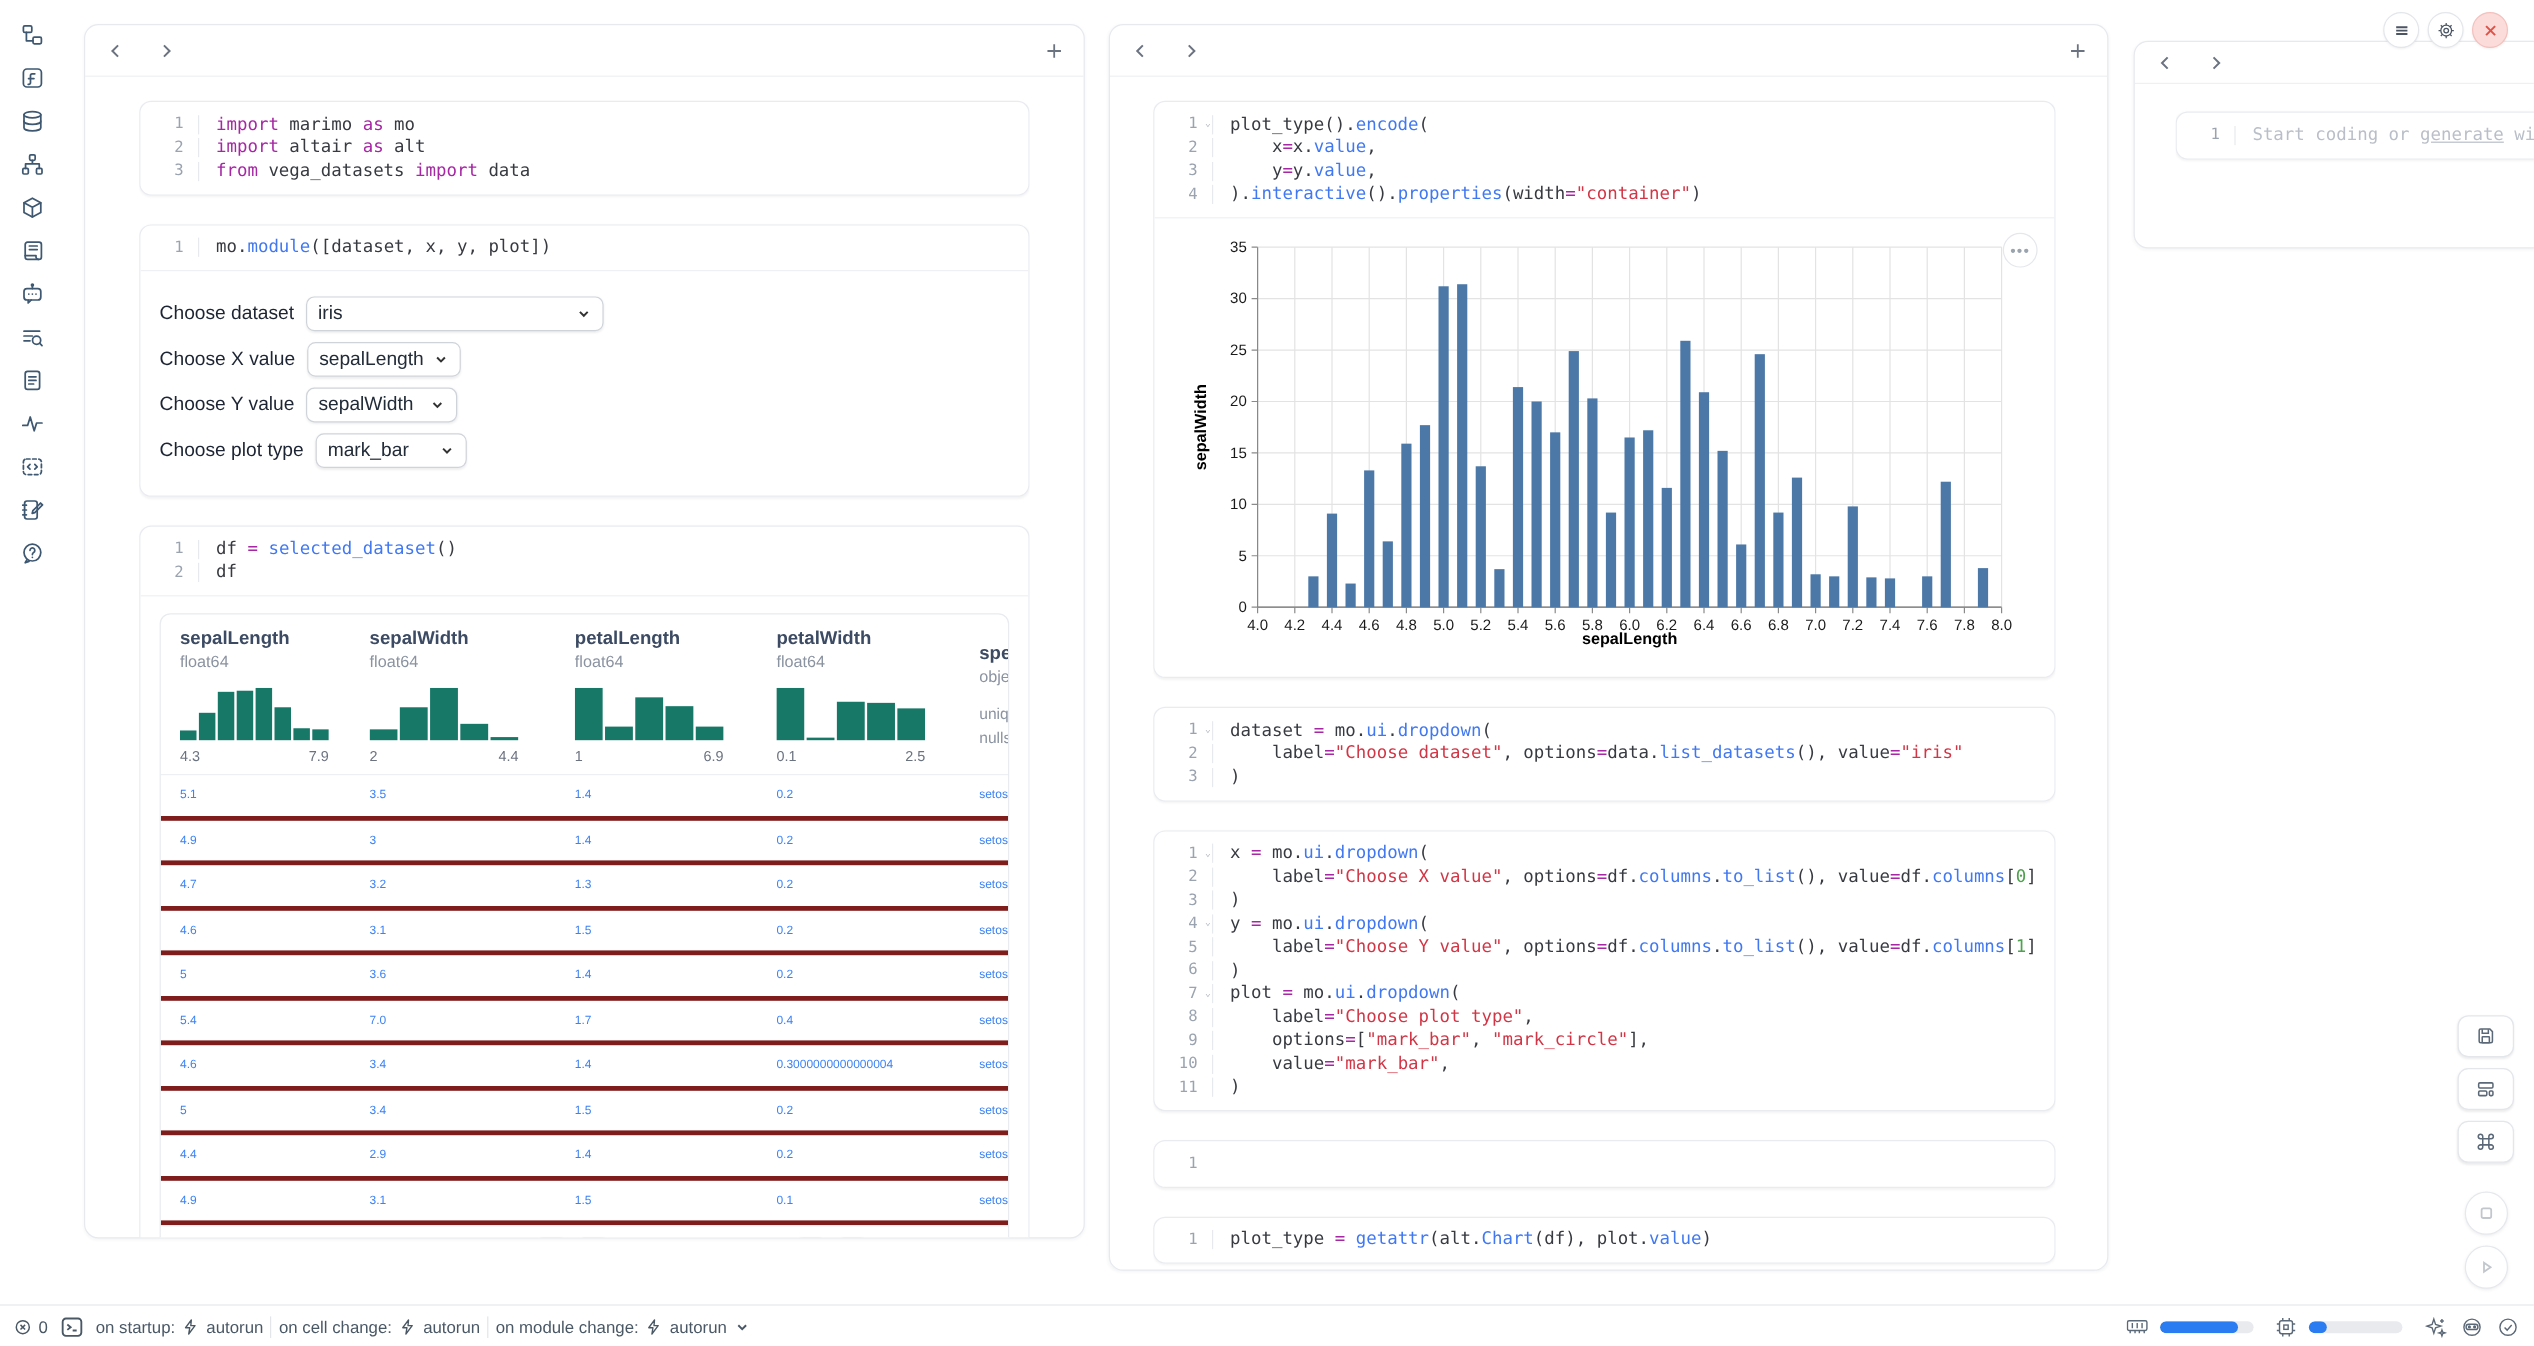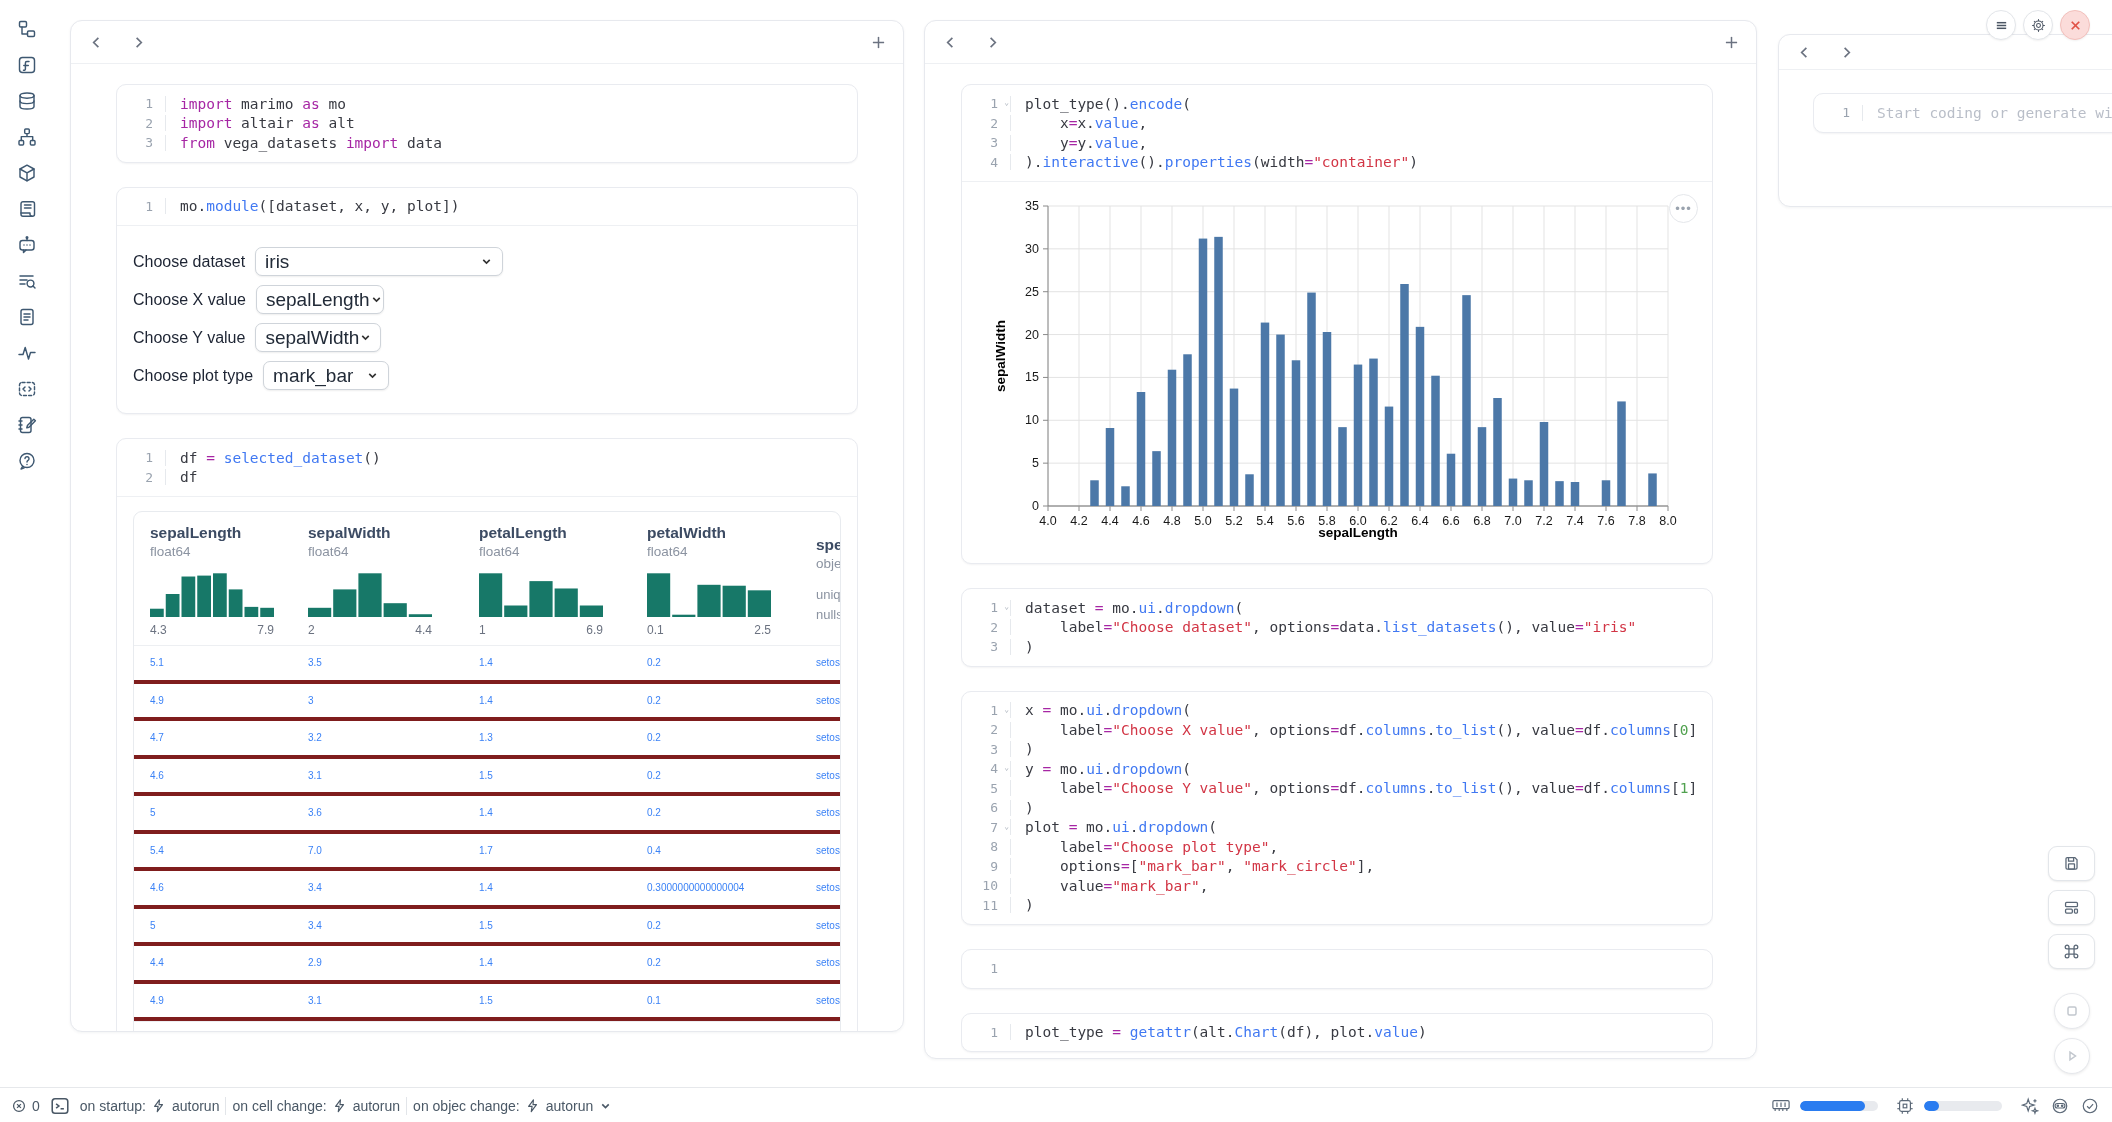--- a/index.html
+++ b/index.html
@@ -34,21 +34,21 @@
           font-family:"DejaVu Sans Mono",monospace;font-size:13px;padding-right:4px;position:relative;}
   .fold{position:absolute;right:-7px;top:3px;font-size:8px;color:#aeb5bf;line-height:8px;}
   .src{border-left:1px solid #e6e9ed;margin-left:8px;padding-left:14px;flex:1;white-space:pre;
        font-family:"DejaVu Sans Mono",monospace;font-size:14.5px;color:#383a42;}
   .t-kw{color:#a626a4;}.t-fn{color:#4078f2;}.t-str{color:#d23545;}.t-num{color:#50a14f;}.t-op{color:#a626a4;}
   .output{border-top:1px solid #eef0f3;padding:12px 16px 14px 16px;position:relative;}
   
   .drop-row{display:flex;align-items:center;gap:10px;margin:9px 0;}
   .drop-label{font-size:16px;color:#1d2433;}
   .select{height:27px;border:1px solid #cfd4da;border-radius:7px;background:#fff;display:flex;align-items:center;
-          justify-content:space-between;padding:0 9px;font-size:19px;color:#222b38;cursor:pointer;
+          justify-content:space-between;padding:0 9px;font-size:16px;color:#222b38;cursor:pointer;
           box-shadow:0 1px 2px rgba(0,0,0,.07);}
   .select svg{width:13px;height:13px;color:#333;}
   
   .df-table{border:1px solid #e8ebef;border-radius:9px;margin-top:2px;overflow:hidden;background:#fff;}
   .df-grid{display:grid;grid-template-columns:158px 171px 168px 169px 190px;padding-left:16px;align-items:center;}
   .df-head{padding-top:12px;padding-bottom:8px;border-bottom:1px solid #edeff2;}
   .col-name{font-size:15.5px;font-weight:bold;color:#3c4b63;}
   .col-type{font-size:13.5px;color:#8b93a1;margin-top:2px;}
   .col-hist{margin-top:10px;height:48px;}
   .col-range{width:124px;display:flex;justify-content:space-between;font-size:12px;color:#6b7280;margin-top:6px;}
@@ -67,21 +67,21 @@
   .pg-select svg{width:11px;height:11px;}
   .download{color:#2a7cf0;font-size:14px;display:flex;align-items:center;gap:5px;cursor:pointer;margin-left:10px;}
   .download svg{width:12px;height:12px;}
   
   .chart-output{padding:14px 10px 18px 30px;}
   .chart-menu{position:absolute;top:12px;right:14px;width:29px;height:29px;border-radius:50%;
               border:1px solid #e5e7eb;background:#fff;color:#9aa3ae;display:flex;align-items:center;
               justify-content:center;font-size:13px;letter-spacing:1px;cursor:pointer;}
   
   .placeholder-line{color:#b9bec8;font-family:"DejaVu Sans Mono",monospace;font-size:14.5px;white-space:pre;}
-  .placeholder-line .gen{cursor:pointer;}
+  .placeholder-line .gen{text-decoration:underline;cursor:pointer;}
   
   .top-right-controls{position:absolute;top:10px;left:1986px;display:flex;gap:7px;}
   .circle-btn{width:30px;height:30px;border-radius:50%;background:#fff;border:1px solid #e3e6ea;color:#4b5563;
               display:flex;align-items:center;justify-content:center;cursor:pointer;box-shadow:0 1px 2px rgba(0,0,0,.06);}
   .circle-btn svg{width:15px;height:15px;}
   .circle-btn.close{background:#fbdcda;border-color:#f3c0bc;color:#e05246;}
   .right-rail{position:absolute;left:2048px;top:846px;display:flex;flex-direction:column;align-items:center;gap:9px;}
   .rail-btn{width:47px;height:35px;border:1px solid #e3e6ea;border-radius:9px;background:#fff;color:#5b6877;
             display:flex;align-items:center;justify-content:center;cursor:pointer;box-shadow:0 1px 2px rgba(0,0,0,.08);}
   .rail-btn svg{width:17px;height:17px;}
@@ -881,21 +881,21 @@
             <span>on cell change:</span>
             <span style="display: flex;">
               <svg viewBox="0 0 16 16" fill="none" stroke="currentColor" stroke-width="1.3" stroke-linejoin="round">
                 <path d="M8.5 1 L3 8.5 H7 L6 14.5 L12 6.5 H8 Z"></path>
               </svg>
             </span>
             <span>autorun</span>
           </div>
           <div class="sb-div"></div>
           <div class="sb-item">
-            <span>on objec change:</span>
+            <span>on module change:</span>
             <span style="display: flex;">
               <svg viewBox="0 0 16 16" fill="none" stroke="currentColor" stroke-width="1.3" stroke-linejoin="round">
                 <path d="M8.5 1 L3 8.5 H7 L6 14.5 L12 6.5 H8 Z"></path>
               </svg>
             </span>
             <span>autorun</span>
             <span style="display: flex; width: 13px;">
               <svg viewBox="0 0 16 16" fill="none" stroke="currentColor" stroke-width="2">
                 <polyline points="4,6 8,10 12,6"></polyline>
               </svg>

